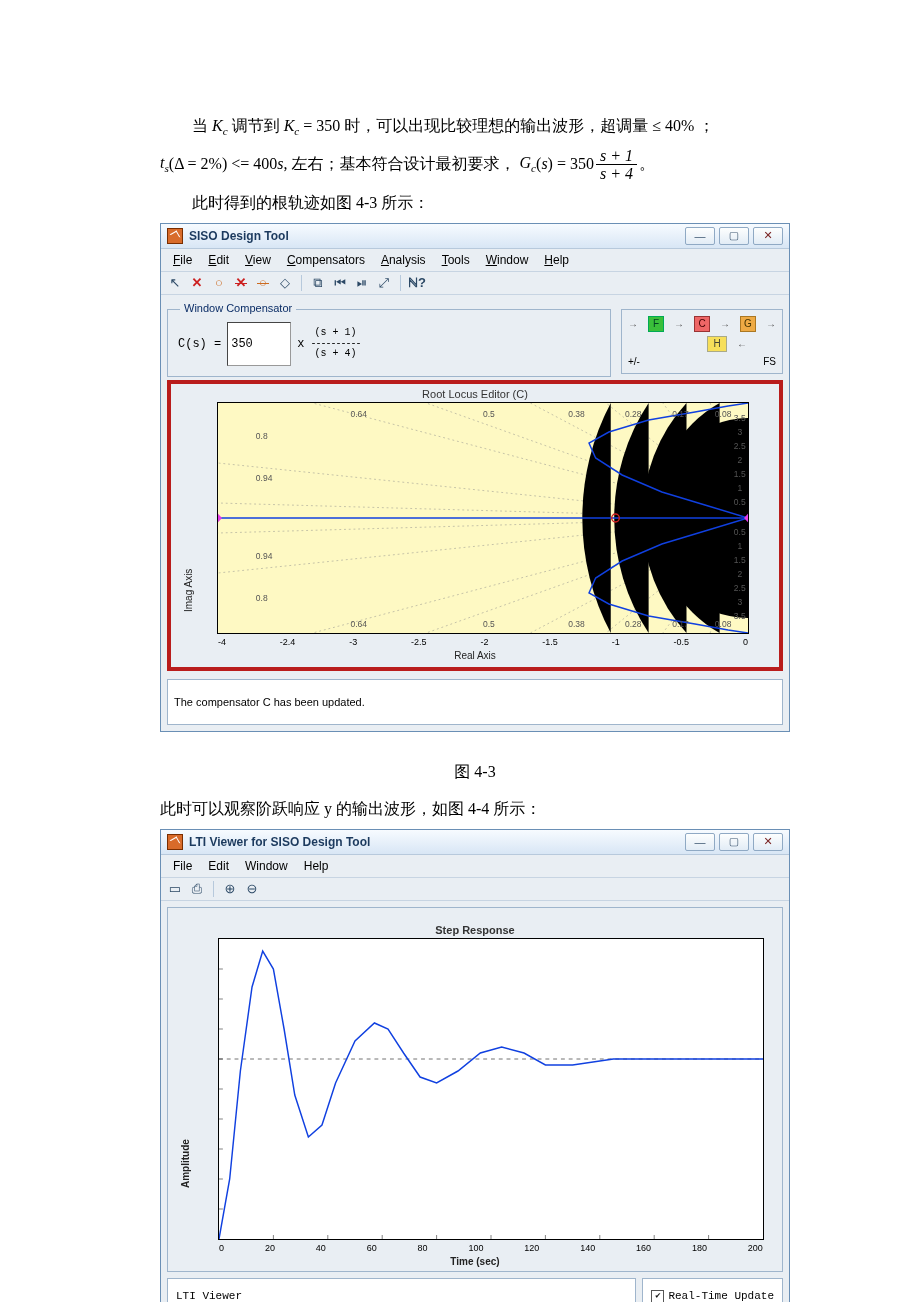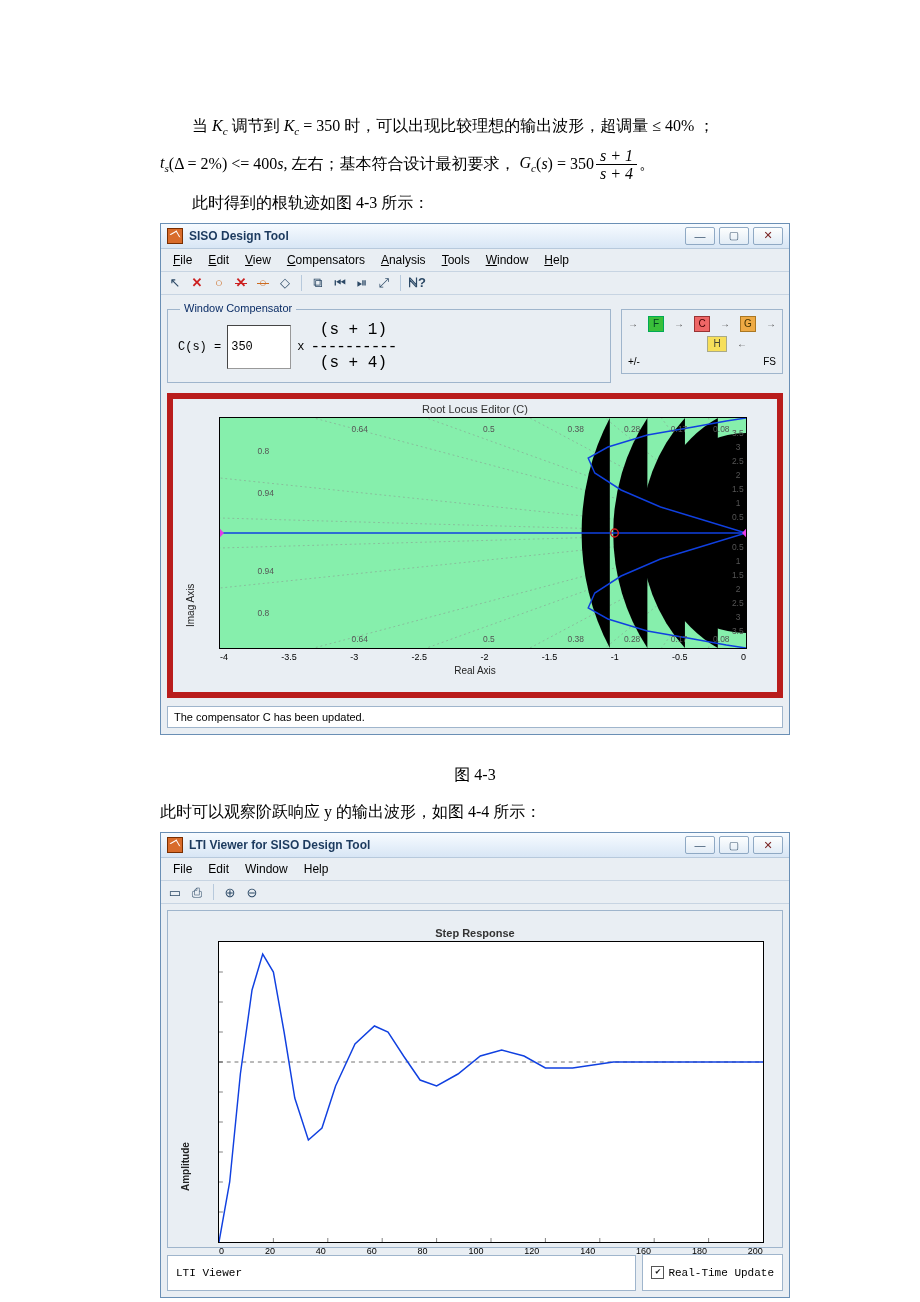--- a/index.html
+++ b/index.html
@@ -144,21 +144,21 @@
   .comp-input {
     width: 56px;
     border: 1px inset #999;
     background: #fff;
     padding: 14px 3px;
     font-family: "Courier New", monospace;
     font-size: 12px;
   }
   .comp-frac {
     display: inline-block; text-align: center; line-height: 1.05;
-    font-size: 16px;
+    font-size: 10px;
   }
   .comp-frac .cnum { display: block; }
   .comp-frac .cdash { display: block; letter-spacing: -1px; }
   .comp-frac .cden { display: block; }
 
   .block-diagram {
     width: 148px;
     border: 1px solid #9fb5cc;
     background: #e9eef3;
     margin-top: 8px;
@@ -174,36 +174,36 @@
     font-size: 10px;
   }
   .bd-F { background: #3abf3a; color: #042; border-color: #0a5; }
   .bd-C { background: #e66; color: #400; border-color: #933; }
   .bd-G { background: #ea4; color: #430; border-color: #a72; }
   .bd-H { background: #f7df5a; color: #443; border-color: #aa8; }
   .bd-foot { display: flex; justify-content: space-between; font-size: 10px; }
 
   
   .rl-panel {
-    margin-top: 10px;
-    border: 6px solid #b91c1c;
-    background: #e9eef3;
-    padding: 4px 0 16px;
+    margin-top: 3px;
+    border: 4px solid #b91c1c;
+    background: #e9eef3;
+    padding: 4px 0 6px;
   }
   .rl-title {
     text-align: center;
     color: #333;
     font-size: 11px;
     margin-bottom: 2px;
   }
   .rl-plot {
     position: relative;
     height: 230px;
     margin: 0 30px 0 46px;
-    background: #86efac;
+    background: #fef9c3;
     border: 1px solid #000;
   }
   .yaxis-lbl {
     position: absolute;
     left: 12px;
     top: 210px;
     font-size: 10px;
     color: #222;
     transform: rotate(-90deg);
     transform-origin: left top;
@@ -221,21 +221,21 @@
   .axis line { stroke: #000; stroke-width: 0.5; }
   .zeta-lbl { font-size: 9px; fill: #555; font-family: Arial, sans-serif; }
   .locus { stroke: #1040e0; stroke-width: 1.5; fill: none; }
   .zero-marker { stroke: #d02020; stroke-width: 1.5; fill: none; }
   .pole-marker { fill: #e63be6; }
 
   .statusbar {
     margin-top: 8px;
     border: 1px solid #9fb5cc;
     background: #fff;
-    padding: 4px 6px;
+    padding: 16px 6px;
     font-size: 11px;
     font-family: Arial, sans-serif;
   }
 
   
   .lti-body {
     padding: 6px;
     background: #e9eef3;
   }
   .lti-plot-panel {
@@ -477,21 +477,21 @@
                 <text x="-22" y="118" text-anchor="end">0</text>
                 <text x="-22" y="146" text-anchor="end">-1</text>
                 <text x="-22" y="174" text-anchor="end">-2</text>
                 <text x="-22" y="202" text-anchor="end">-3</text>
                 <text x="-22" y="228" text-anchor="end">-4</text>
               </g>
             </svg>
             
             <div style="position:absolute;left:0;right:0;bottom:-14px;display:flex;justify-content:space-between;font-size:9px;font-family:Arial;">
               <span>-4</span>
-              <span>-3.5</span>
+              <span>-2.4</span>
               <span>-3</span>
               <span>-2.5</span>
               <span>-2</span>
               <span>-1.5</span>
               <span>-1</span>
               <span>-0.5</span>
               <span>0</span>
             </div>
           </div>
           <div class="xaxis-lbl" style="margin-top:16px;">Real Axis</div>
@@ -611,20 +611,21 @@
               <span>60</span>
               <span>80</span>
               <span>100</span>
               <span>120</span>
               <span>140</span>
               <span>160</span>
               <span>180</span>
               <span>200</span>
             </div>
           </div>
+          <div class="xaxis-lbl" style="margin-top:16px;font-weight:bold;">Time (sec)</div>
         </div>
       </div>
 
       <div class="lti-status">
         <div class="sbox" style="flex:1;">LTI Viewer</div>
         <div class="sbox rtu">
           <span class="chk">✔</span>
           <span>Real-Time Update</span>
         </div>
       </div>

